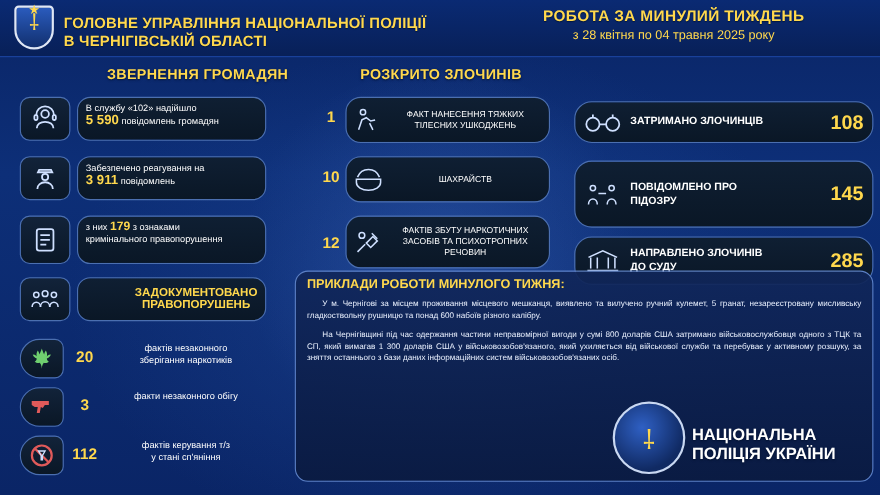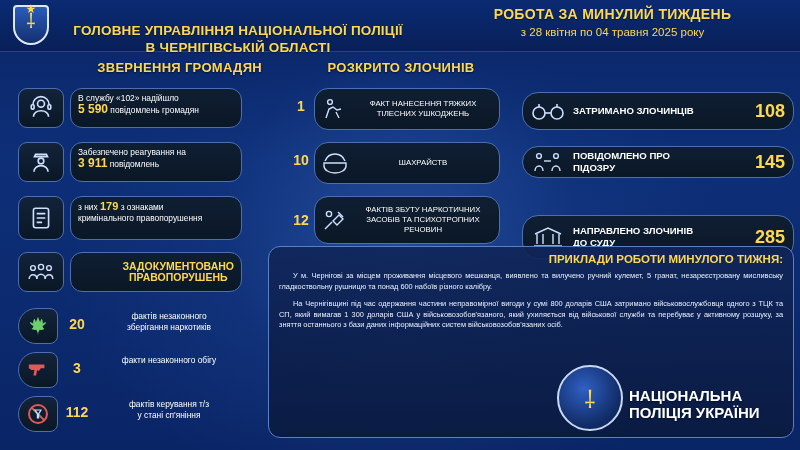--- a/index.html
+++ b/index.html
@@ -40,22 +40,21 @@
   }
   .emblem .trident {
     position:absolute; left:50%; top:8px; transform:translateX(-50%);
     color:#ffd84d; font-size:20px; line-height:20px;
   }
   .emblem .star {
     position:absolute; left:50%; top:-1px; transform:translateX(-50%);
     color:#ffd84d; font-size:12px;
   }
   .title-left {
-    position: absolute; left: 58px; top: 22px; width: 360px;
-    text-align: center;
+    position: absolute; left: 58px; top: 12px; width: 360px;
     color: #ffd84d;
     font-weight: bold;
     font-size: 13.5px;
     line-height: 17px;
     letter-spacing: .2px;
     text-shadow: 0 1px 1px #00163f;
   }
   .title-right {
     position: absolute; left: 430px; top: 6px; width: 365px;
     text-align: center;
@@ -145,21 +144,21 @@
   .r-pill .value { color:#ffd84d; font-weight:bold; font-size: 18px; }
 
   
   .examples {
     position:absolute; left: 268px; top: 246px; width: 526px; height: 192px;
     background: linear-gradient(180deg, rgba(16,38,90,0.92), rgba(10,26,64,0.92));
     border: 1px solid #5b7fc4; border-radius: 12px;
     padding: 6px 10px;
   }
   .examples h3 {
-    text-align:right; color:#ffd84d; font-size: 11.5px; font-weight:bold;
+    text-align:left; color:#ffd84d; font-size: 11.5px; font-weight:bold;
     margin-bottom: 6px;
   }
   .examples p {
     color:#eaf1ff; font-size: 7.4px; line-height: 10.5px; text-indent: 14px;
     margin-bottom: 7px; text-align: justify;
   }
   .logo-block {
     position:absolute; right: 6px; bottom: 4px; width: 230px; height: 72px;
   }
   .logo-badge {
@@ -365,21 +364,21 @@
             <circle cx="26" cy="13" r="6"></circle>
           <path d="M14 13h6"></path>
             <path d="M8 7V4M26 7V4"></path>
         </svg>
       </span>
       <span class="label">ЗАТРИМАНО ЗЛОЧИНЦІВ</span>
       <span class="value">108</span>
     </div>
   </div>
 
-  <div class="r-item" style="top:146px; height:32px;padding-left:20px;">
+  <div class="r-item" style="top:146px; height:61px;padding-left:20px;">
     <div class="r-pill">
       <span>
         <svg width="34" height="24" viewBox="0 0 34 24" fill="none" stroke="#cfe0ff" stroke-width="1.4">
           <circle cx="8" cy="6" r="2.4"></circle>
             <path d="M4 21c0-3 1.8-5 4-5s4 2 4 5"></path>
           <circle cx="25" cy="6" r="2.4"></circle>
             <path d="M21 21c0-3 1.8-5 4-5s4 2 4 5"></path>
           <path d="M13 11h7"></path>
         </svg>
       </span>

